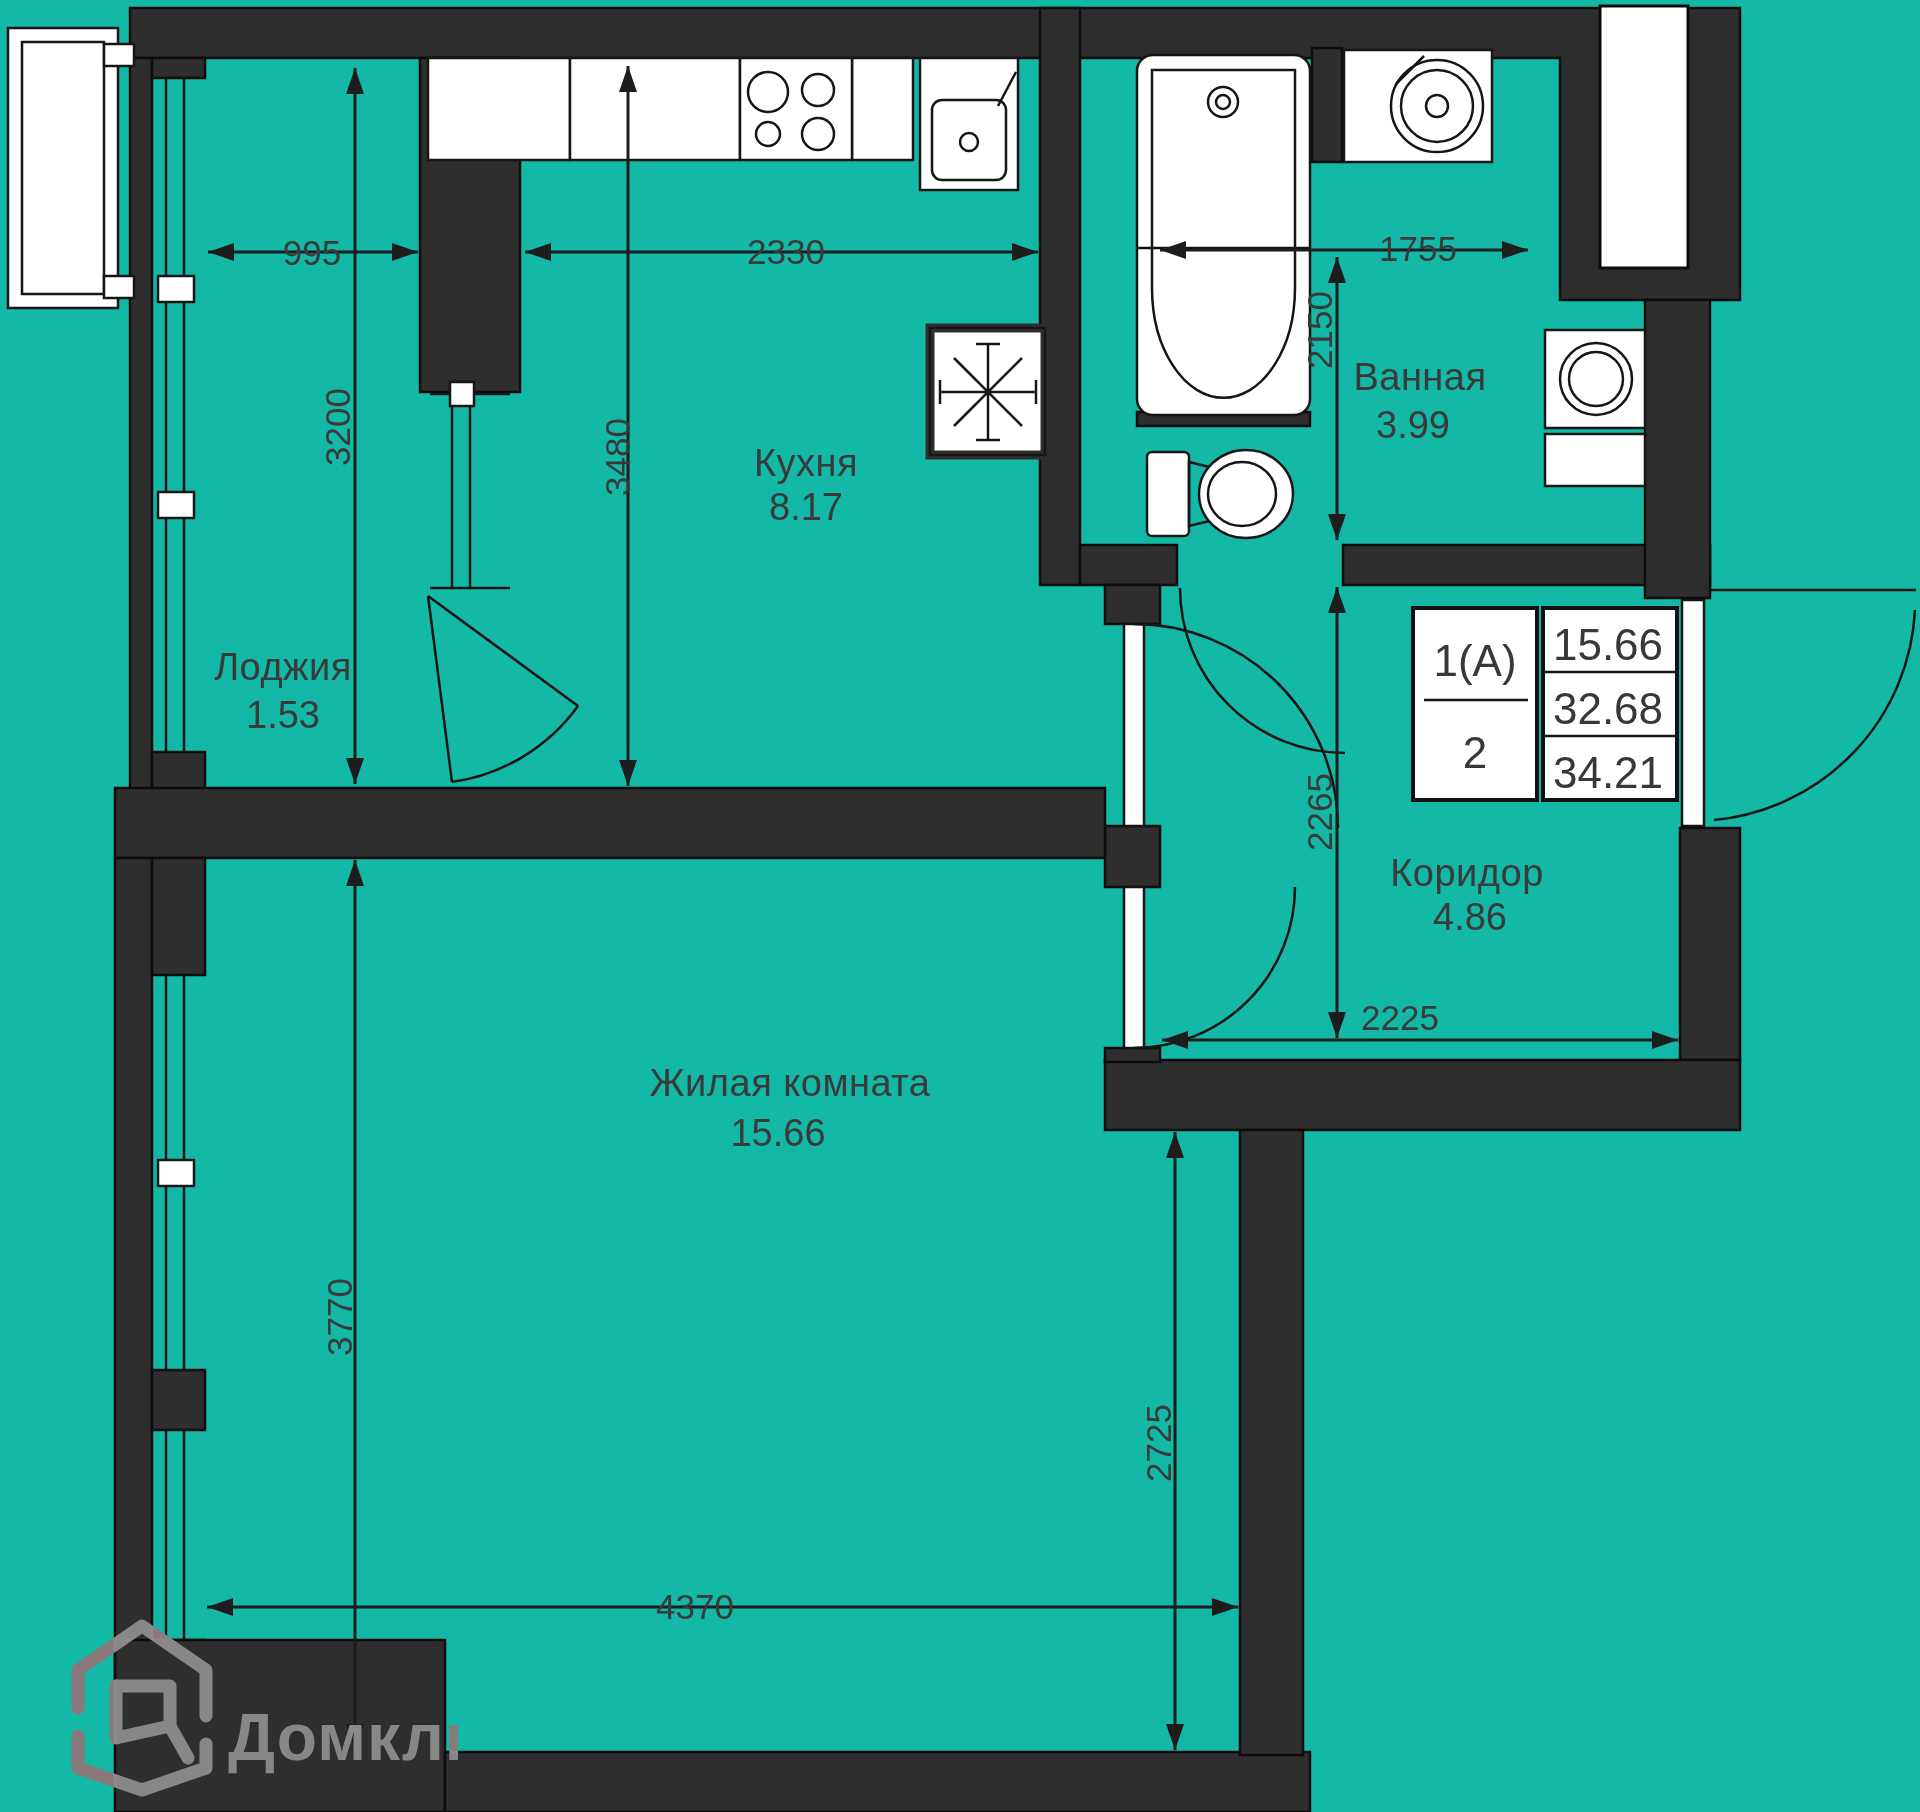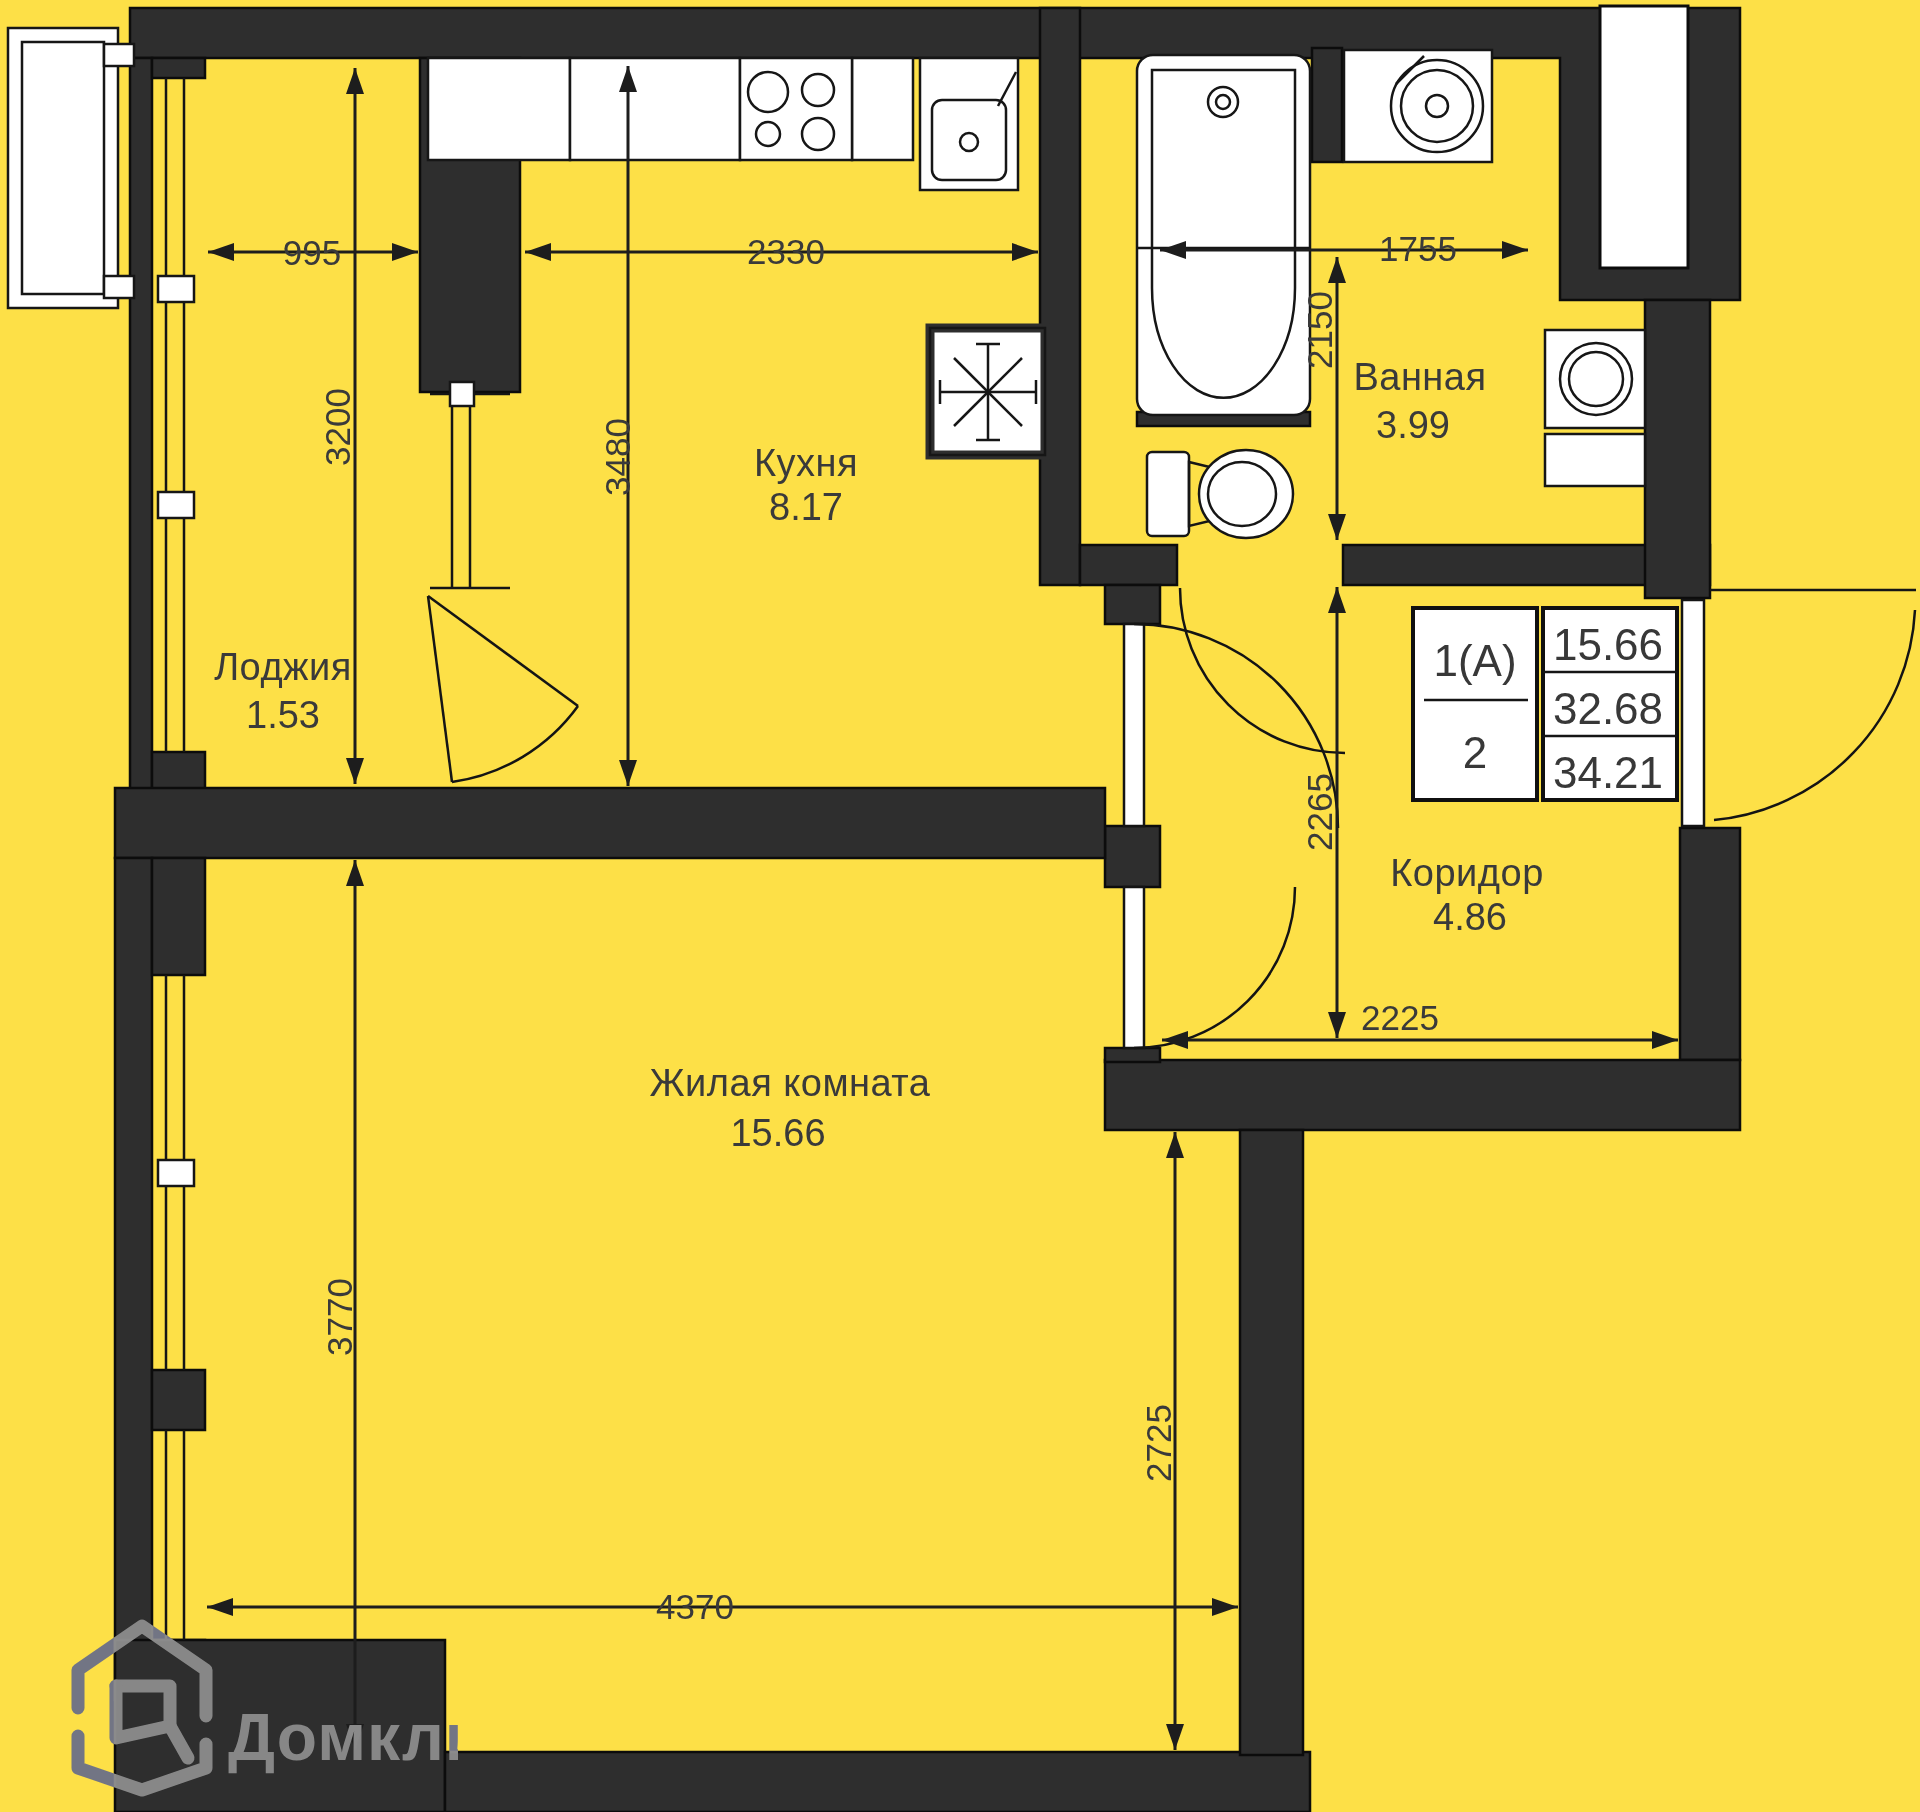--- a/index.html
+++ b/index.html
@@ -1,19 +1,19 @@
 <!DOCTYPE html>
 <html><head>
 <meta charset="utf-8">
 <style>
   html, body { margin: 0; padding: 0; background: #ffffff; }
   .stage {
     position: relative;
     width: 1920px; height: 1812px;
-    background: #fde047;
+    background: #14b8a6;
     font-family: "Liberation Sans", sans-serif;
     overflow: hidden;
   }
   svg { display: block; }
   .plan-svg { position: absolute; left: 0; top: 0; }
 
   
   .wall   { fill: #2e2e2e; stroke: #0c0c0c; stroke-width: 2.5; }
   .thinln { stroke: #151515; stroke-width: 2.5; fill: none; }
   .fixln  { stroke: #161616; stroke-width: 2.5; fill: #ffffff; }

